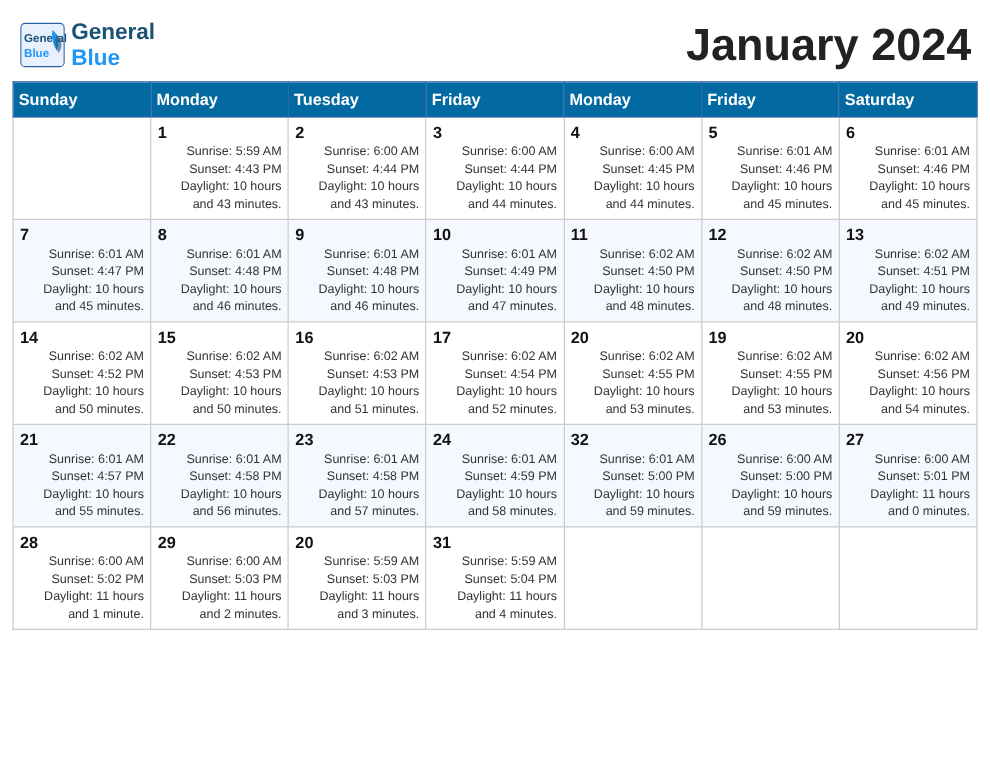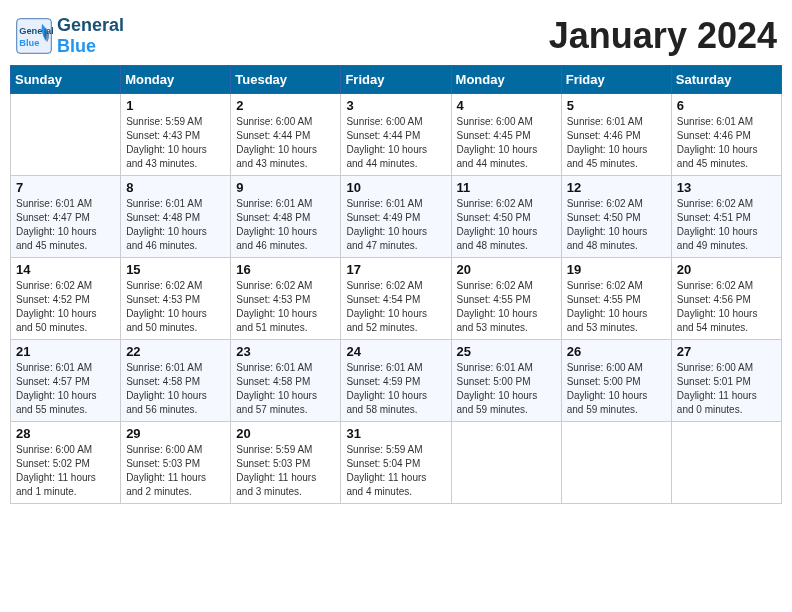--- a/index.html
+++ b/index.html
@@ -65,20 +65,21 @@
     .day-number {
       font-weight: bold;
       font-size: 13px;
       margin-bottom: 2px;
       color: #111;
     }
     .day-info {
       font-size: 10px;
       color: #333;
       line-height: 1.4;
+      text-align: right;
     }
     .empty-cell { background: #f9f9f9; }
     tr:nth-child(even) td { background: #f5f8ff; }
     tr:nth-child(odd) td { background: #fff; }
     .calendar thead tr th { background: #0369a1; }
   </style>
 </head>
 <body>
 
 <div class="header-area">
@@ -283,21 +284,21 @@
 and 57 minutes.</div>
         </td>
         <td>
           <div class="day-number">24</div>
           <div class="day-info" style="white-space: pre-line;">Sunrise: 6:01 AM
 Sunset: 4:59 PM
 Daylight: 10 hours
 and 58 minutes.</div>
         </td>
         <td>
-          <div class="day-number">25</div>
+          <div class="day-number">32</div>
           <div class="day-info" style="white-space: pre-line;">Sunrise: 6:01 AM
 Sunset: 5:00 PM
 Daylight: 10 hours
 and 59 minutes.</div>
         </td>
         <td>
           <div class="day-number">26</div>
           <div class="day-info" style="white-space: pre-line;">Sunrise: 6:00 AM
 Sunset: 5:00 PM
 Daylight: 10 hours

